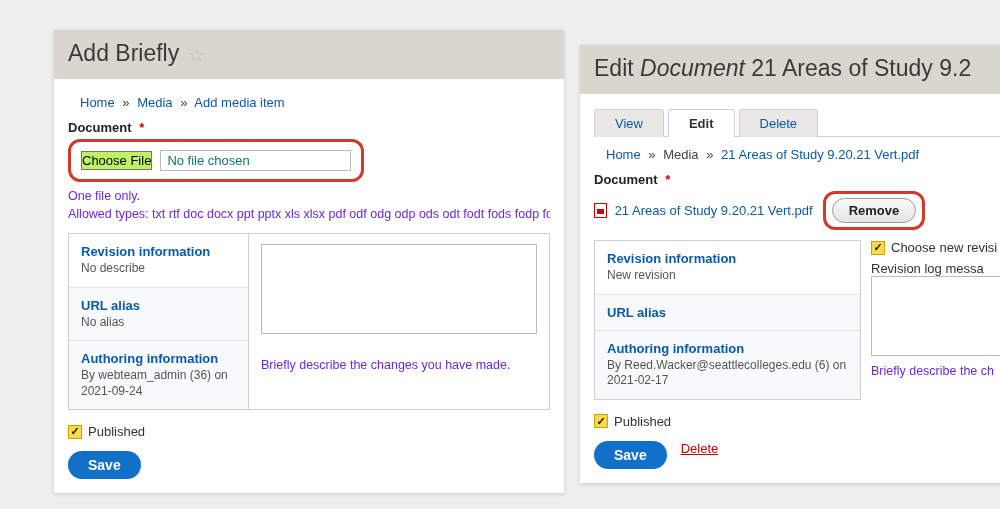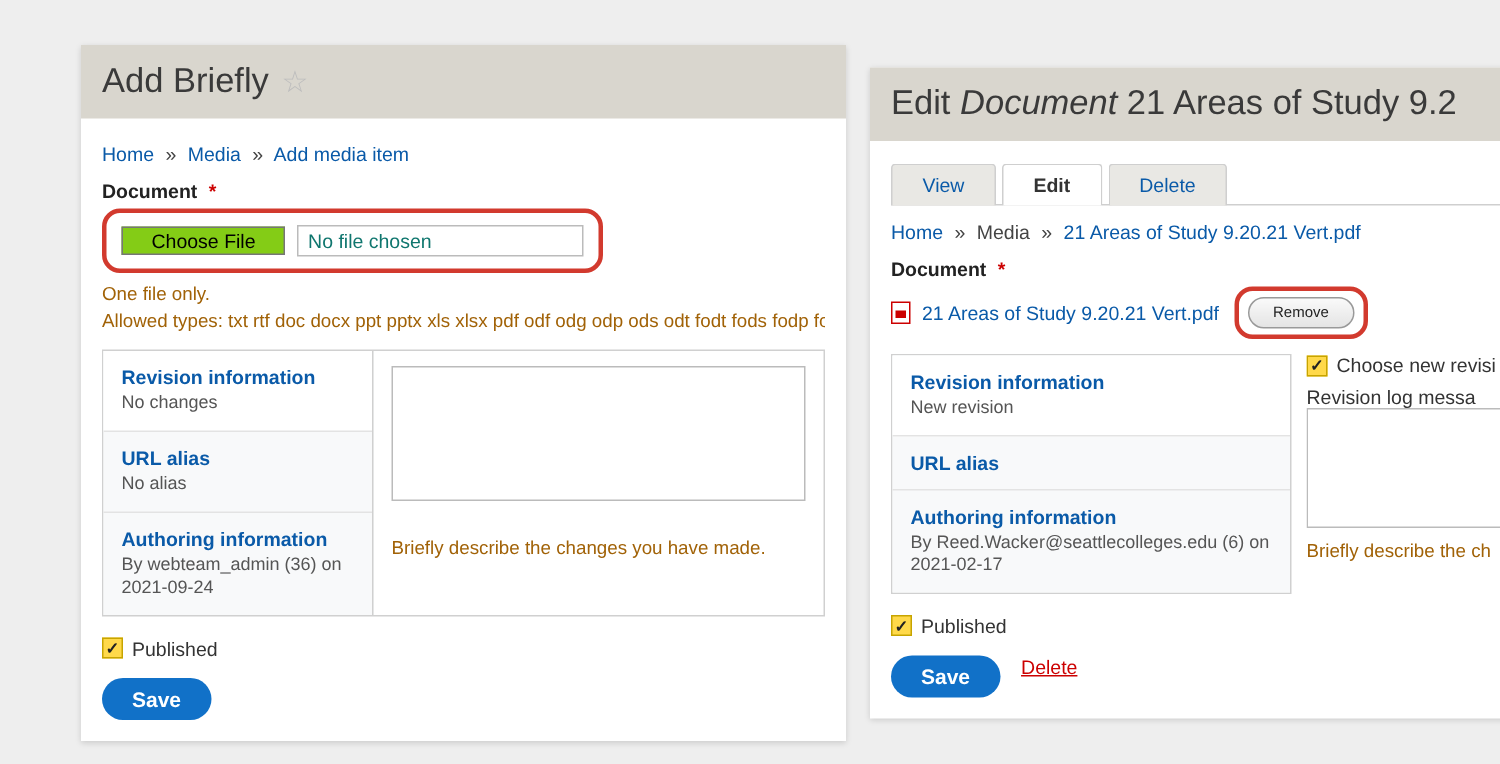--- a/index.html
+++ b/index.html
@@ -27,46 +27,46 @@
     padding: 10px 14px 12px 14px;
     font-size: 23px;
     color: #3a3a3a;
   }
   .titlebar .em { font-style: italic; }
   .star {
     display:inline-block; vertical-align:middle;
     color:#bdbdbd; font-size:20px; margin-left:2px;
   }
   .inner { padding: 10px 14px 14px 14px; }
-  .breadcrumb { color:#444; margin: 6px 0 10px 0; font-size:13px; }
+  .breadcrumb { color:#444; margin: 6px 0 10px 12px; font-size:13px; }
   .breadcrumb a { color:#0a5aa8; text-decoration:none; }
   .sep { margin:0 4px; }
   .field-label { font-weight:bold; color:#222; }
   .req { color:#c00; font-weight:bold; margin-left:4px; }
   .red-box {
     border:3px solid #d23a2e; border-radius:12px;
     padding:8px 10px; margin:4px 0 6px 0;
     display:flex; align-items:center; gap:8px;
     width: max-content;
   }
   .red-box-right {
     border:3px solid #d23a2e; border-radius:12px;
     padding:4px 6px; display:inline-block;
   }
   .choose-file {
     font: 13px Arial, sans-serif;
-    background:#84cc16; border:1px solid #767676;
-    padding:1px 19px; cursor:pointer;
+    background:#bef264; border:1px solid #767676;
+    padding:1px 0; cursor:pointer;
   }
   .file-status {
     font: 13px Arial, sans-serif; color:#0f766e;
     border:1px solid #bbb; padding:2px 100px 2px 6px;
     background:#fff;
   }
-  .hint { color:#a16207; font-size:12.5px; line-height:1.4; }
+  .hint { color:#6d28d9; font-size:12.5px; line-height:1.4; }
   .tabs-vert {
     border:1px solid #d0d0d0; margin-top:10px;
     display:flex; background:#fff;
   }
   .tabs-col {
     width:180px; border-right:1px solid #d0d0d0;
     background:#f8f9fa;
   }
   .tab-item {
     padding:10px 12px; border-bottom:1px solid #e3e3e3;
@@ -108,21 +108,21 @@
     border:1px solid #c00; background:#fff; position:relative;
     margin-right:4px; vertical-align:-3px;
   }
   .pdf-icon::after {
     content:""; position:absolute; left:2px; right:2px; top:5px; height:5px;
     background:#c00;
   }
   .btn-pill {
     background:linear-gradient(#fafafa,#e4e4e4);
     border:1px solid #999; border-radius:14px;
-    padding:4px 16px; font-weight:normal; font-size:10px;
+    padding:4px 16px; font-weight:bold; font-size:13px;
     cursor:pointer; color:#222;
   }
   .link { color:#0a5aa8; text-decoration:none; }
   .row-flex { display:flex; align-items:center; gap:10px; margin:4px 0 10px 0; }
   .right-body { display:flex; gap:10px; }
   .right-main { flex:1; }
   .right-side { width:135px; overflow:hidden; white-space:nowrap; }
 </style>
 </head>
 <body>
@@ -149,21 +149,21 @@
       <button class="choose-file">Choose File</button>
       <span class="file-status">No file chosen</span>
     </div>
     <div class="hint">One file only.</div>
     <div class="hint" style="white-space:nowrap;overflow:hidden;">Allowed types: txt rtf doc docx ppt pptx xls xlsx pdf odf odg odp ods odt fodt fods fodp fodg key numbe</div>
 
     <div class="tabs-vert">
       <div class="tabs-col">
         <div class="tab-item active">
           <div class="tab-title">Revision information</div>
-          <div class="tab-sub">No changes</div>
+          <div class="tab-sub">No describe</div>
         </div>
         <div class="tab-item">
           <div class="tab-title">URL alias</div>
           <div class="tab-sub">No alias</div>
         </div>
         <div class="tab-item" style="border-bottom:none">
           <div class="tab-title">Authoring information</div>
           <div class="tab-sub">By webteam_admin (36) on 2021-09-24</div>
         </div>
       </div>

